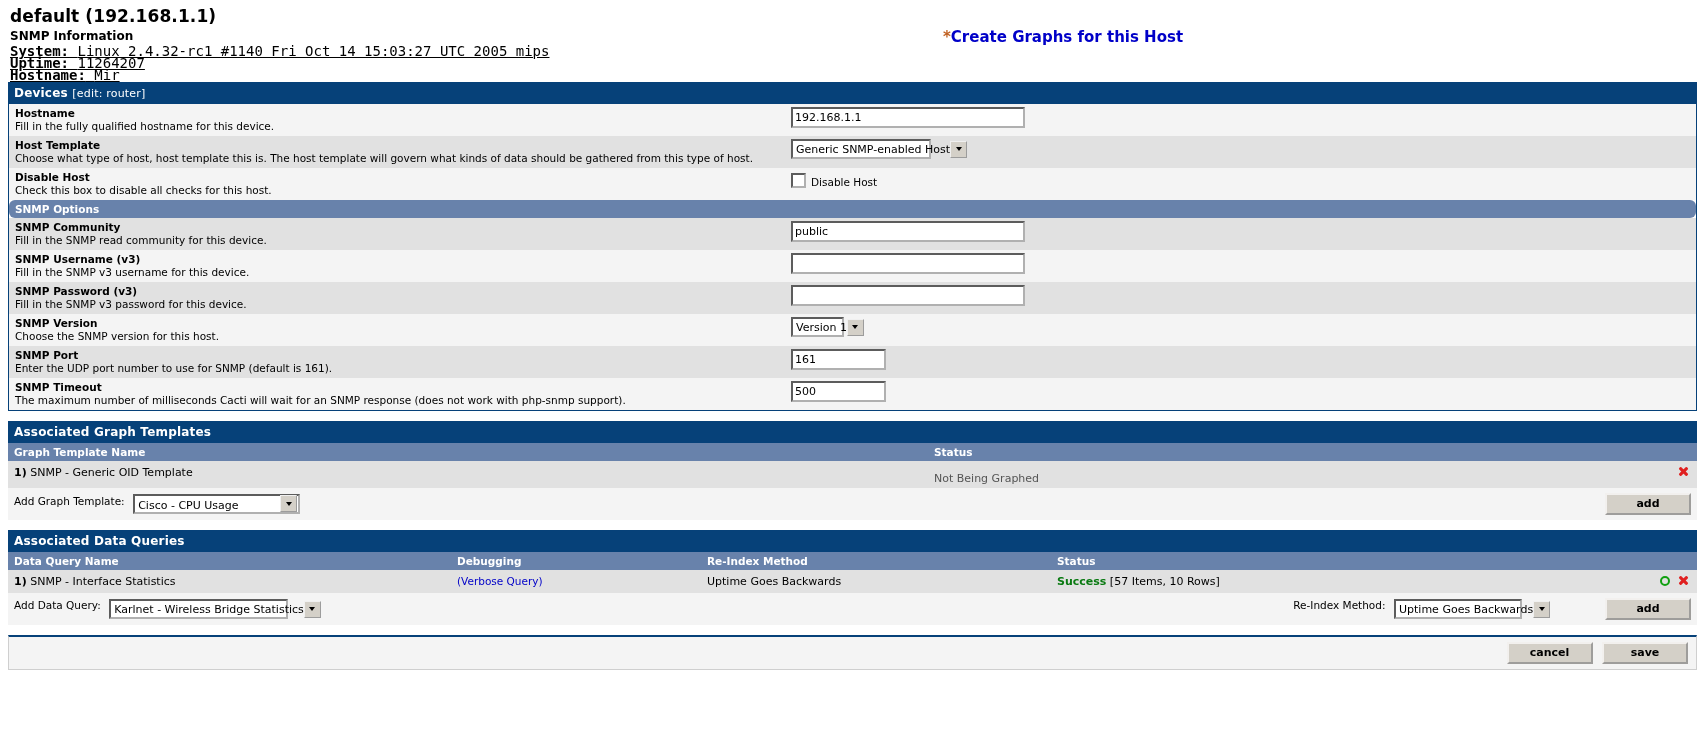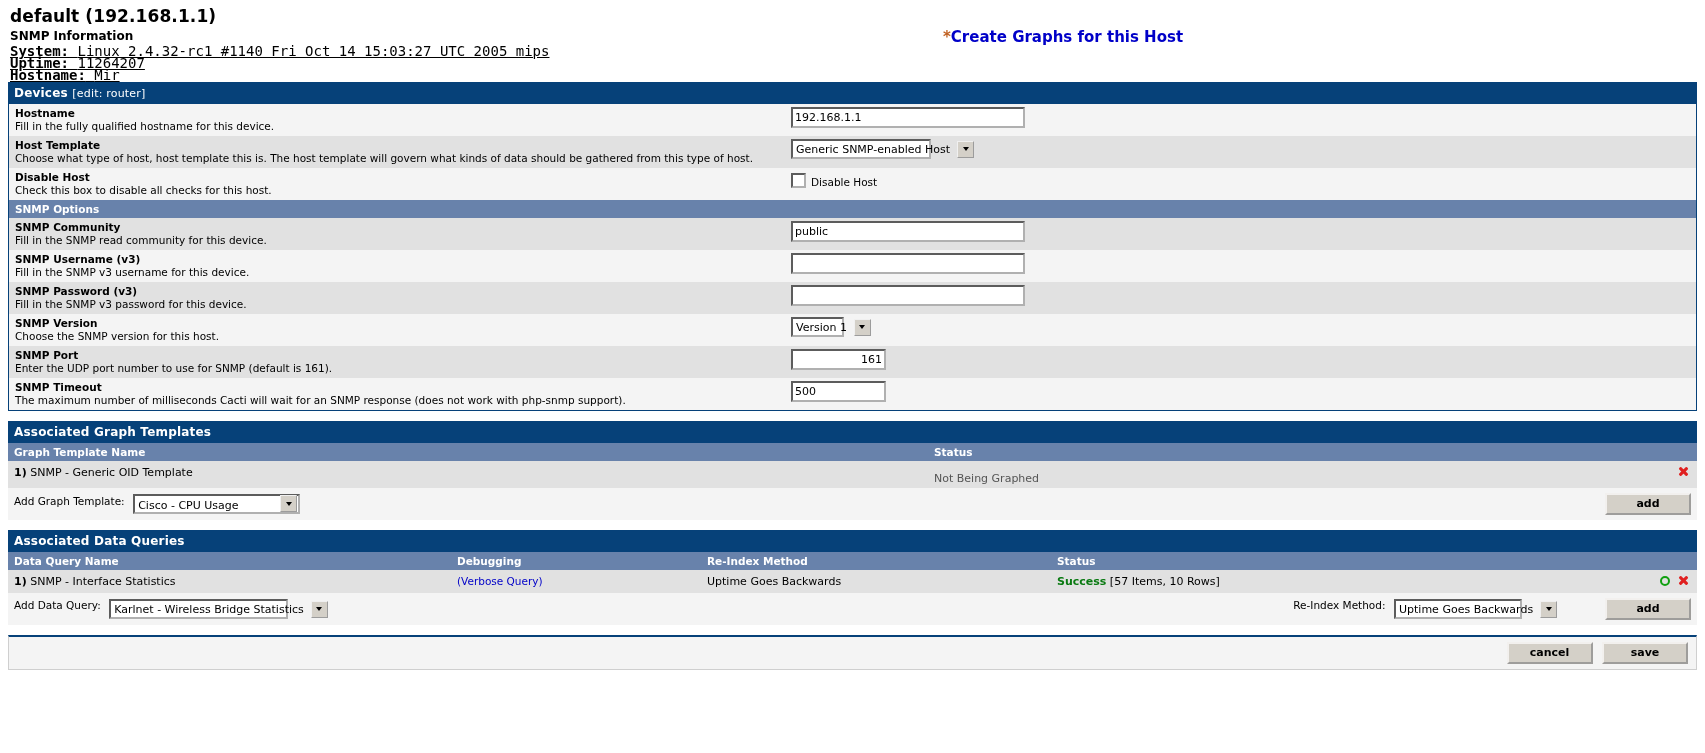--- a/index.html
+++ b/index.html
@@ -25,20 +25,21 @@
   
   .sect{border-collapse:collapse;width:1689px;table-layout:fixed;}
   .bar{
     background:#064179;color:#fff;font-size:12px;font-weight:bold;
     padding:4px 6px;letter-spacing:.2px;
   }
   .bar .sub{font-weight:normal;font-size:11px;}
   .subbar{
     background:#6882ab;color:#fff;font-size:10.5px;font-weight:bold;
     padding:3px 6px;
+    border-radius:6px;
   }
   .colhdr{
     background:#6882ab;color:#fff;font-size:10.5px;font-weight:bold;
     padding:3px 6px;
   }
   .formbox{border-left:1px solid #064179;border-right:1px solid #064179;border-bottom:1px solid #064179;}
 
   .row-a{background:#e1e1e1;}
   .row-b{background:#f4f4f4;}
   .cell{padding:3px 6px;vertical-align:top;}
@@ -49,21 +50,21 @@
   input.txt{
     font-family:"DejaVu Sans","Liberation Sans",sans-serif;font-size:11px;
     border:2px inset #b0b0b0;background:#fff;padding:1px 2px;
     height:15px;box-sizing:content-box;
   }
   .selwrap{
     display:inline-flex;align-items:center;background:#fff;
     border:2px inset #b0b0b0;height:16px;padding:0 0 0 3px;font-size:11px;
     box-sizing:content-box;
   }
-  .selwrap .lab{white-space:nowrap;padding-right:7px;}
+  .selwrap .lab{white-space:nowrap;padding-right:0;}
   .arrow{
     width:15px;height:15px;margin:0 1px 0 auto;flex:0 0 auto;
     background:#d4d0c8;border:1px outset #f0f0f0;
     display:flex;align-items:center;justify-content:center;
   }
   .arrow i{
     display:block;width:0;height:0;border-left:3.5px solid transparent;
     border-right:3.5px solid transparent;border-top:4px solid #000;
   }
   .chk{
@@ -221,21 +222,21 @@
               </span>
             </td>
           </tr>
 
           <tr class="row-a">
             <td class="cell">
               <div class="fname">SNMP Port</div>
               <div class="fdesc">Enter the UDP port number to use for SNMP (default is 161).</div>
             </td>
             <td class="cell">
-              <input class="txt" style="width: 87px; text-align: right;" type="text" value="161">
+              <input class="txt" style="width: 87px;" type="text" value="161">
             </td>
           </tr>
 
           <tr class="row-b">
             <td class="cell">
               <div class="fname">SNMP Timeout</div>
               <div class="fdesc">The maximum number of milliseconds Cacti will wait for an SNMP response (does not work with php-snmp support).</div>
             </td>
             <td class="cell">
               <input class="txt" style="width: 87px;" type="text" value="500">

